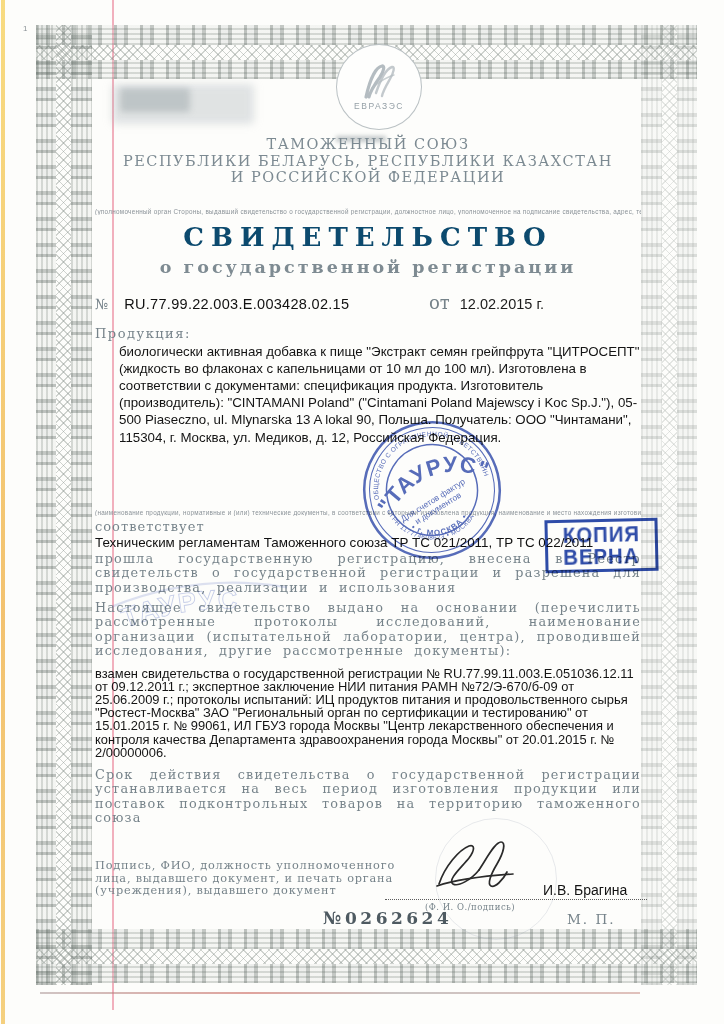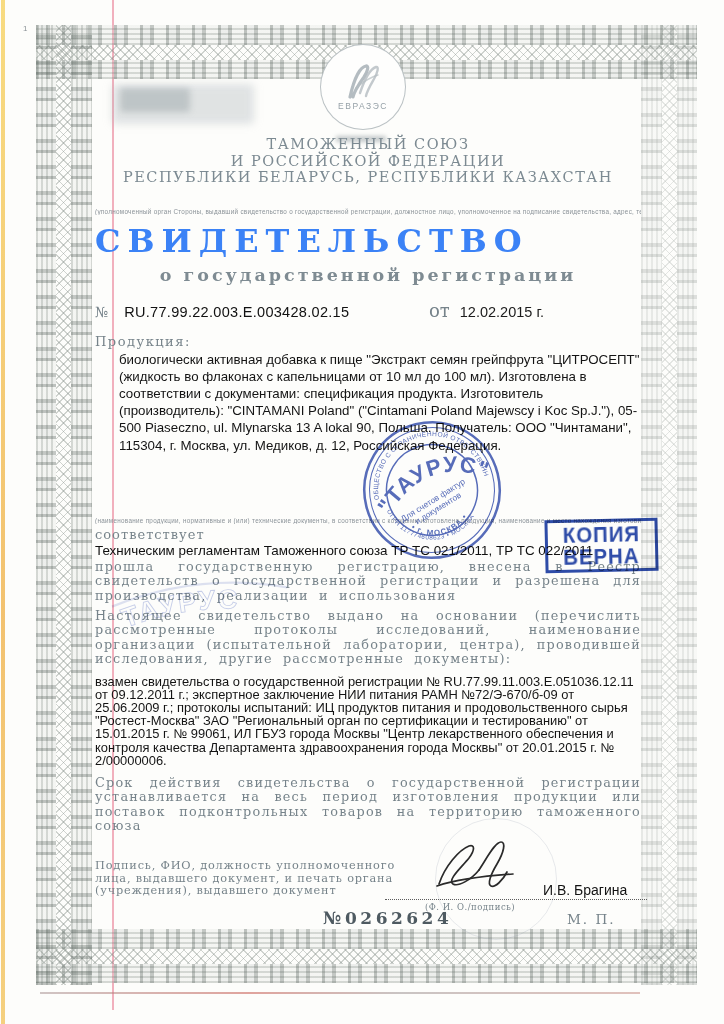--- a/index.html
+++ b/index.html
@@ -41,37 +41,37 @@
   .lace-v{width:20px;
     background:
      repeating-linear-gradient(0deg,rgba(104,114,108,.42) 0 3px,rgba(168,176,170,.16) 3px 10px,rgba(104,114,108,.38) 10px 14px,rgba(205,211,206,.12) 14px 26px),
      repeating-linear-gradient(90deg,rgba(120,130,124,.30) 0 2px,rgba(220,224,221,.08) 2px 5px);}
   .hatch-v{width:15px;
     background:
      repeating-linear-gradient(45deg,rgba(132,142,136,.38) 0 1.2px,transparent 1.2px 6px),
      repeating-linear-gradient(-45deg,rgba(132,142,136,.38) 0 1.2px,transparent 1.2px 6px);}
   .lace-v.inner{width:21px;}
   
-  .logo{position:absolute;left:320px;top:44px;width:84px;height:84px;border-radius:50%;
+  .logo{position:absolute;left:336px;top:44px;width:84px;height:84px;border-radius:50%;
     background:#fefefd;border:1.5px solid rgba(158,168,172,.7);
     display:flex;flex-direction:column;align-items:center;justify-content:center;}
   .logo-mark{width:46px;height:40px;}
   .logo-name{font-size:8.5px;letter-spacing:1.5px;color:#96a1a8;margin-top:-2px;filter:blur(.3px);}
   
   .content{position:absolute;left:95px;top:136px;width:546px;}
   .letterpress{font-family:"DejaVu Serif","Liberation Serif",serif;color:#76838a;
     filter:blur(.35px);}
   .union{ text-align:center;font-size:14.5px;font-weight:normal;line-height:16.5px;
     letter-spacing:1.5px;color:#7c8a92;}
   .authority{text-align:center;font-size:13.2px;line-height:16px;color:#141414;margin-top:7px;}
   .fineprint{font-size:6.3px;letter-spacing:.3px;color:#8a9298;filter:blur(.55px);
     white-space:nowrap;overflow:hidden;text-align:center;}
   .fp1{margin-top:22px;}
-  .title-main{text-align:left;font-size:32px;font-weight:bold;letter-spacing:7px;
-    margin-top:7px;color:#3b82f6;}
+  .title-main{text-align:center;font-size:26px;font-weight:bold;letter-spacing:7px;
+    margin-top:7px;color:#0c4a6e;}
   .title-sub{text-align:center;font-size:17.5px;font-weight:bold;letter-spacing:3px;
     margin-top:5px;color:#7e8b92;}
   .reg-row{display:flex;align-items:baseline;margin-top:15px;font-size:14.5px;}
   .reg-no-label{font-size:14px;}
   .reg-number{margin-left:16px;letter-spacing:.3px;color:#111;}
   .reg-right{margin-left:auto;width:212px;display:flex;align-items:baseline;gap:10px;}
   .product-label{font-size:13px;letter-spacing:1.5px;margin-top:13px;}
   .para-sans{font-size:13.3px;line-height:17.2px;color:#141414;}
   .product-text{margin-top:2px;margin-left:24px;}
   .fp2{margin-top:63px;text-align:left;}
@@ -152,22 +152,22 @@
       <path d="M16 25 C22 20, 30 14, 38 12" stroke-width="1.4" opacity=".7"></path>
     </g>
   </svg>
   <div class="logo-name">ЕВРАЗЭС</div>
 </div>
 <div class="logo-ribbon"></div>
 
 <div class="content">
   <div class="union letterpress">
     <div>ТАМОЖЕННЫЙ СОЮЗ</div>
+    <div>РЕСПУБЛИКИ БЕЛАРУСЬ, РЕСПУБЛИКИ КАЗАХСТАН</div>
     <div>И РОССИЙСКОЙ ФЕДЕРАЦИИ</div>
-    <div>РЕСПУБЛИКИ БЕЛАРУСЬ, РЕСПУБЛИКИ КАЗАХСТАН</div>
   </div>
   <div class="fineprint fp1">(уполномоченный орган Стороны, выдавший свидетельство о государственной регистрации, должностное лицо, уполномоченное на подписание свидетельства, адрес, телефон, адрес электронной почты)</div>
   <div class="title-main letterpress">СВИДЕТЕЛЬСТВО</div>
   <div class="title-sub letterpress">о государственной регистрации</div>
 
   <div class="reg-row">
     <span class="reg-no-label letterpress">№</span>
     <span class="reg-number">RU.77.99.22.003.E.003428.02.15</span>
     <span class="reg-right">
       <span class="letterpress" style="font-size:18px">от</span>

